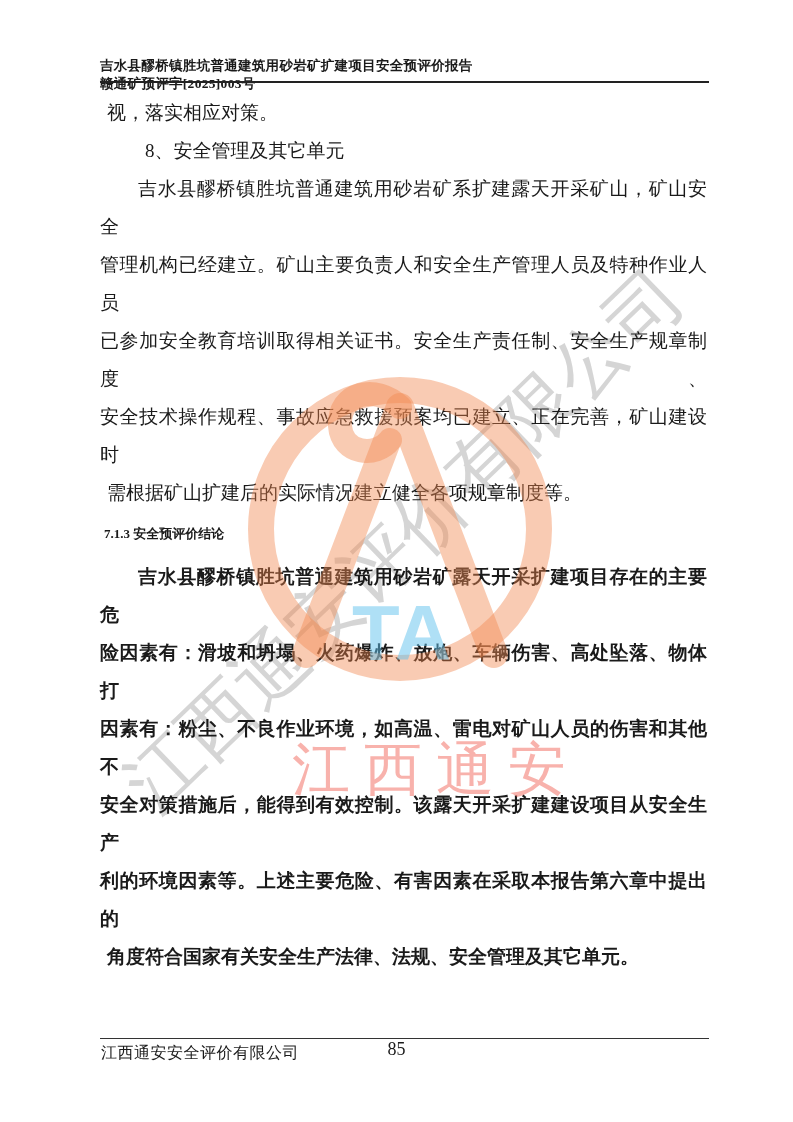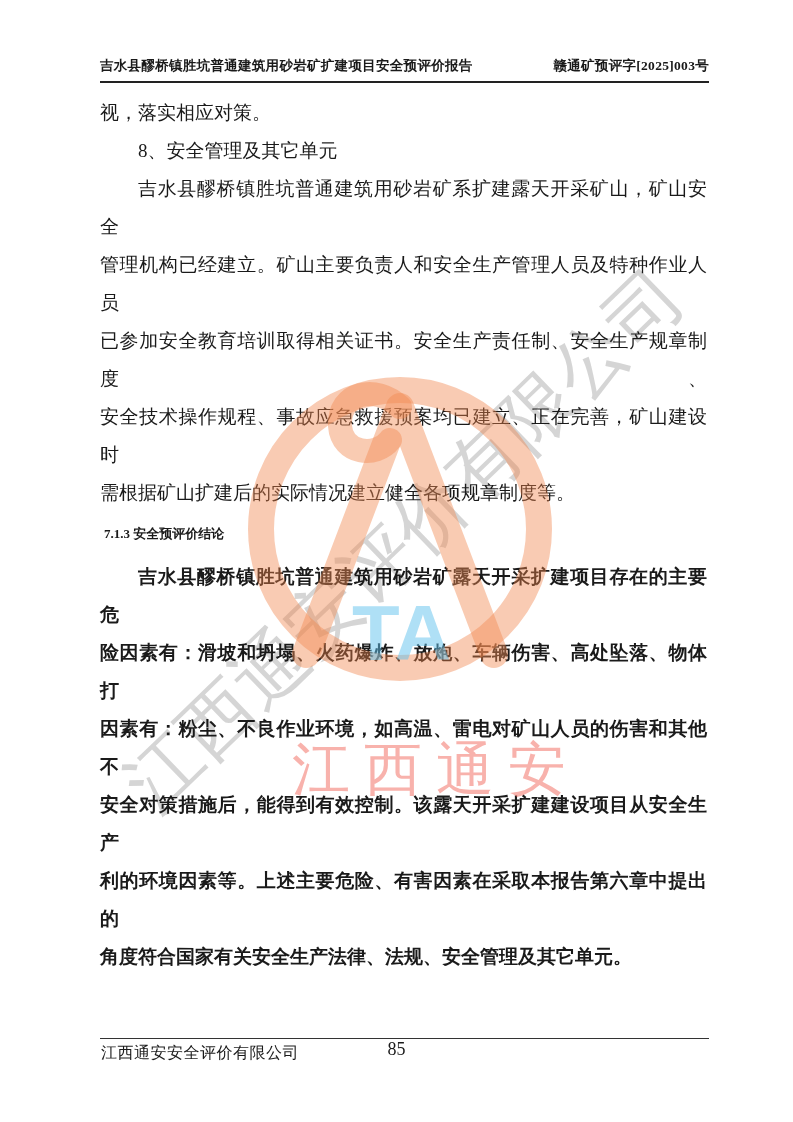--- a/index.html
+++ b/index.html
@@ -5,31 +5,31 @@
   html,body{margin:0;padding:0;background:#888;}
   .page{
     position:relative;width:793px;height:1122px;margin:0 auto;
     background:#ffffff;overflow:hidden;
     font-family:"Liberation Serif","DejaVu Serif",serif;color:#1a1a1a;
   }
   
   .hdr{
     position:absolute;top:57px;left:100px;right:84px;
     display:flex;justify-content:space-between;align-items:flex-start;
-    font-size:13.5px;font-weight:bold;letter-spacing:.3px;white-space:nowrap;
+    font-size:13.5px;font-weight:bold;letter-spacing:.3px;white-space:nowrap;flex-direction:column;
   }
   .hdr-rule{position:absolute;top:81px;left:100px;right:84px;border-top:2px solid #222;}
   
   .content{position:absolute;top:94px;left:100px;right:86px;}
   .ln{
     font-size:19px;line-height:38px;
     text-align:justify;text-align-last:justify;
     -moz-text-align-last:justify;word-break:break-all;
   }
-  .ln.last{text-align-last:left;-moz-text-align-last:left;}
+  .ln.last{text-align-last:left;margin-left:7px;-moz-text-align-last:left;}
   .ln.ind{text-indent:2em;}
   .ln.bold{font-weight:bold;}
   .h2{
     font-size:13px;line-height:40px;font-weight:bold;
     margin:2px 0 4px 4px;text-align:left;text-align-last:left;font-family:Liberation Serif, serif;
   }
   
   .wm{position:absolute;inset:0;pointer-events:none;}
   .wm-diagonal{
     position:absolute;left:138px;top:760px;

